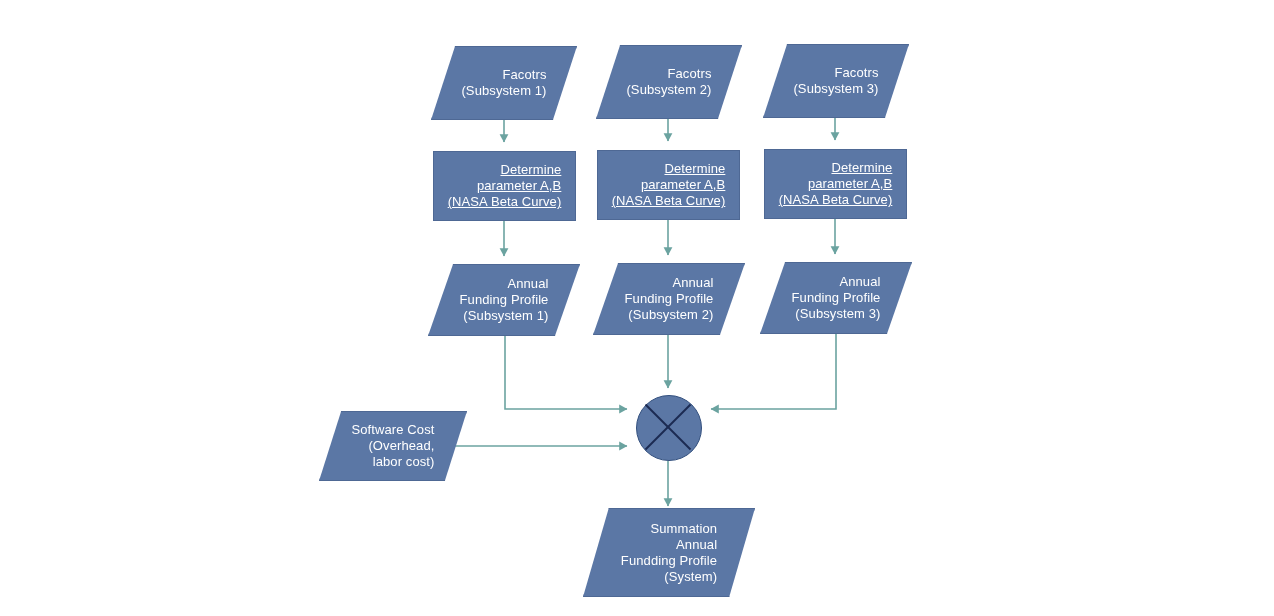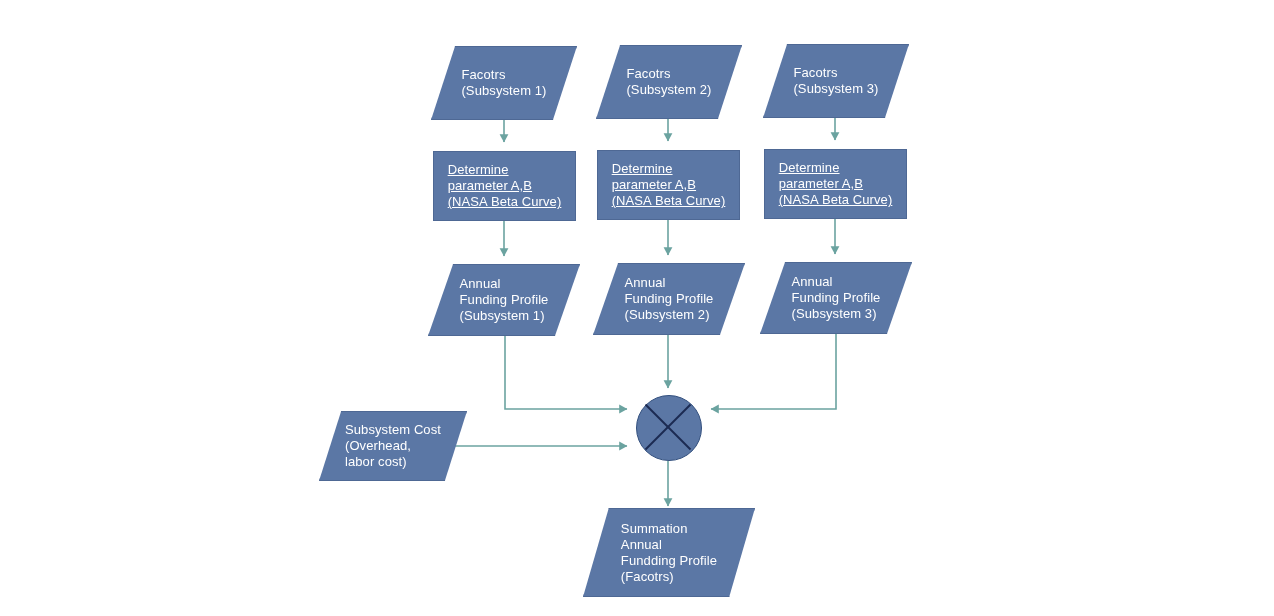--- a/index.html
+++ b/index.html
@@ -25,21 +25,21 @@
     width: 1274px;
     height: 616px;
     pointer-events: none;
   }
   .node {
     position: absolute;
     box-sizing: border-box;
     display: flex;
     align-items: center;
     justify-content: center;
-    text-align: left;
+    text-align: right;
     color: #ffffff;
     font-size: 13px;
     line-height: 16px;
     letter-spacing: 0.1px;
     z-index: 2;
   }
   .node .label {
     white-space: pre-line;
     display: block;
     padding: 0 6px;
@@ -156,33 +156,33 @@
 (Subsystem 2)</span>
   </div>
 
   <div class="node shape-para" style="left:760px; top:262px; width:152px; height:72px;">
     <span class="label">Annual
 Funding Profile
 (Subsystem 3)</span>
   </div>
 
   <div class="node shape-para-wide" style="left:319px; top:411px; width:148px; height:70px;">
-    <span class="label">Subsystem Cost
+    <span class="label">Software Cost
 (Overhead,
 labor cost)</span>
   </div>
 
   <div id="sum-node" style="left:636px; top:395px; width:64px; height:64px;">
     <div class="shape-circle" style="position:absolute; left:0; top:0; width:64px; height:64px;"></div>
     <svg width="64" height="64" viewBox="0 0 64 64" style="position:absolute; left:0; top:0;">
       <line x1="9.5" y1="9.5" x2="54.5" y2="54.5" stroke="#1b2a52" stroke-width="2"></line>
       <line x1="54.5" y1="9.5" x2="9.5" y2="54.5" stroke="#1b2a52" stroke-width="2"></line>
     </svg>
   </div>
 
   <div class="node shape-para-wide" style="left:583px; top:508px; width:172px; height:89px;">
     <span class="label">Summation
 Annual
 Fundding Profile
-(Facotrs)</span>
+(System)</span>
   </div>
 
 </div>
 
 </body></html>

